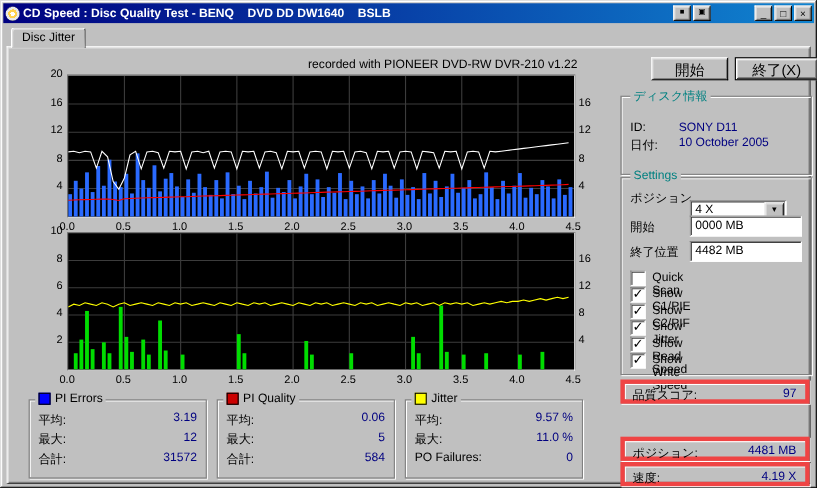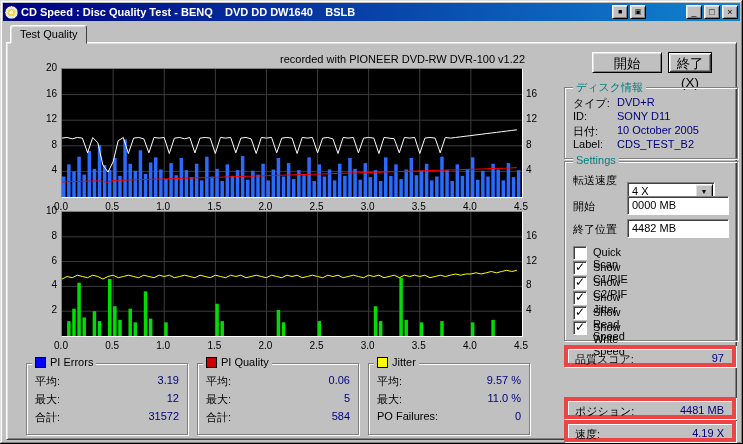--- a/index.html
+++ b/index.html
@@ -72,53 +72,45 @@
         <span>_</span>
       </span>
     <span class="tbtn">
         <span>□</span>
       </span>
     <span class="tbtn">
         <span>×</span>
       </span>
   </div>
 
-  <div class="tab"><span>Test Quality</span></div>
+  <div class="tab"><span>Disc Jitter</span></div>
 
   <div class="panel">
 
-    <div class="note">recorded with PIONEER DVD-RW  DVR-100  v1.22</div>
+    <div class="note">recorded with PIONEER DVD-RW  DVR-210  v1.22</div>
 
     <button class="btn" style="left:585px;top:9px;width:70px;">開始</button>
-    <button class="btn default" style="left:661px;top:9px;width:44px;">終了(X)</button>
+    <button class="btn default" style="left:661px;top:9px;width:76px;">終了(X)</button>
 
     <div class="group" style="left:557px;top:44px;width:172px;height:70px;">
       <span class="gtitle">ディスク情報</span>
-      <div class="grow" style="top:8px;">
-          <span class="glabel">タイプ:</span>
-          <span class="gvalue">DVD+R</span>
-        </div>
       <div class="grow" style="top:22px;text-align:right;">
           <span class="glabel">ID:</span>
           <span class="gvalue">SONY D11</span>
         </div>
       <div class="grow" style="top:36px;">
           <span class="glabel">日付:</span>
           <span class="gvalue">10 October 2005</span>
         </div>
-      <div class="grow" style="top:50px;">
-          <span class="glabel">Label:</span>
-          <span class="gvalue">CDS_TEST_B2</span>
-        </div>
     </div>
 
     <div class="group" style="left:557px;top:118px;width:172px;height:178px;">
       <span class="gtitle">Settings</span>
 
-      <span class="glabel" style="position:absolute;top:11px;">転送速度</span>
+      <span class="glabel" style="position:absolute;top:11px;">ポジション</span>
       <div class="field" style="left:62px;top:20px;width:88px;">
         <span>4 X</span>
         <span class="combo-arrow">
             <span>▼</span>
           </span>
       </div>
 
       <span class="glabel" style="position:absolute;top:37px;">開始</span>
       <div class="field" style="left:62px;top:34px;width:102px;"><span>0000 MB</span></div>
 

